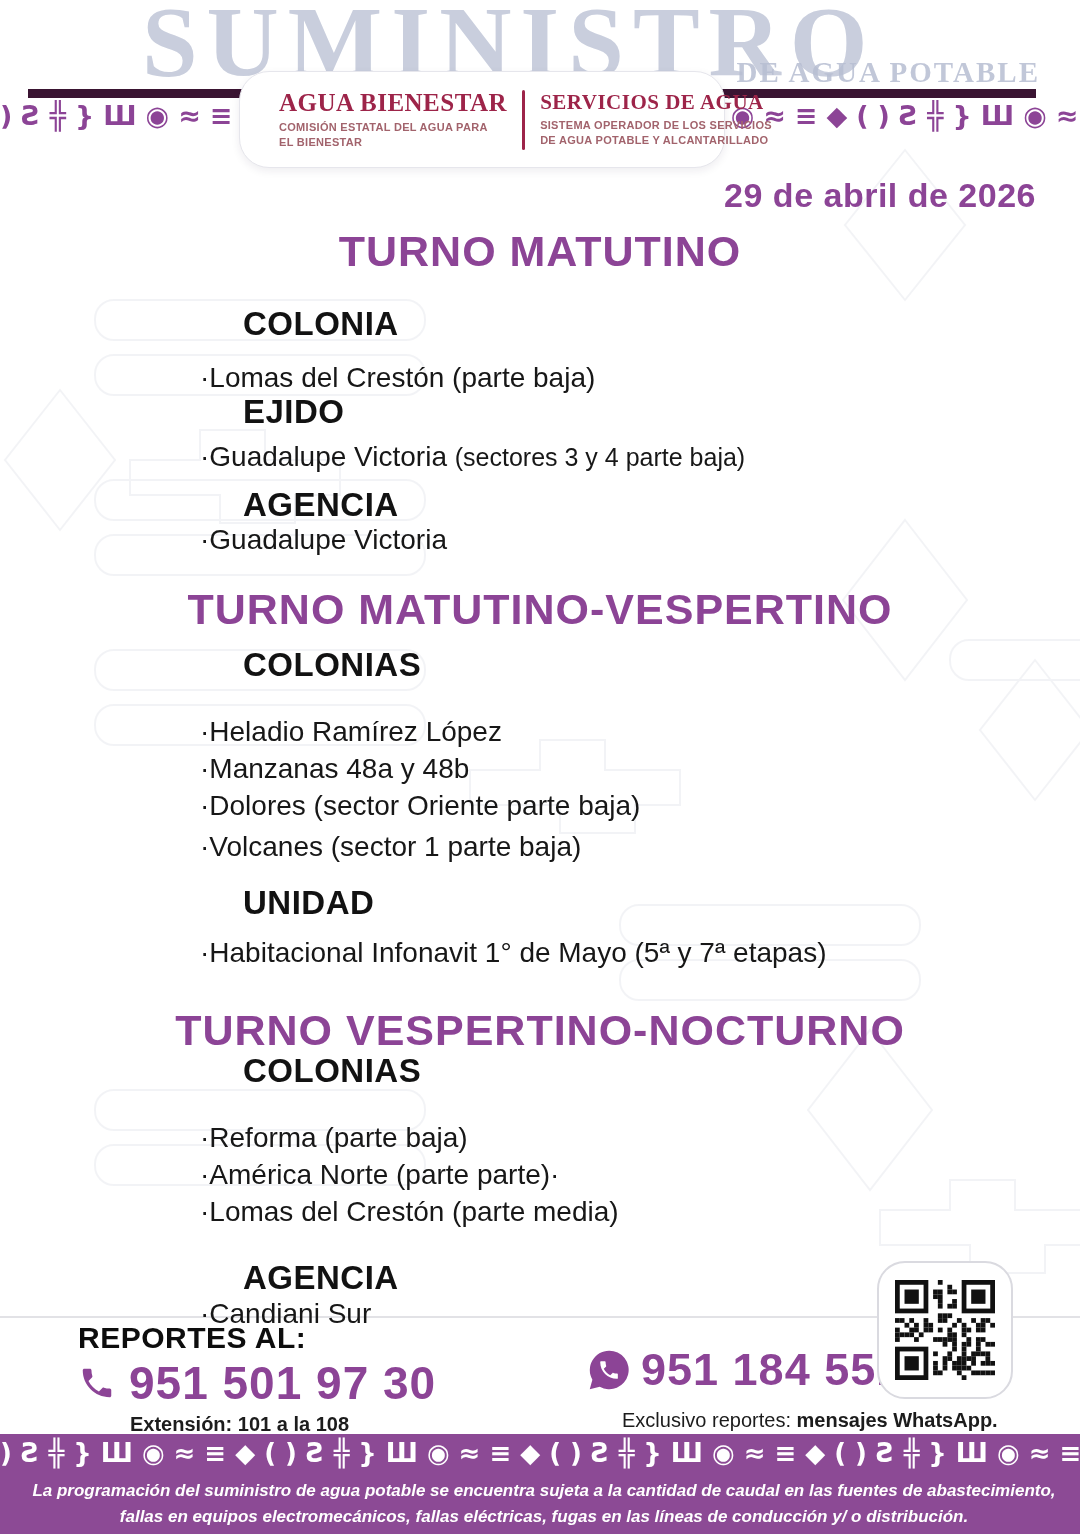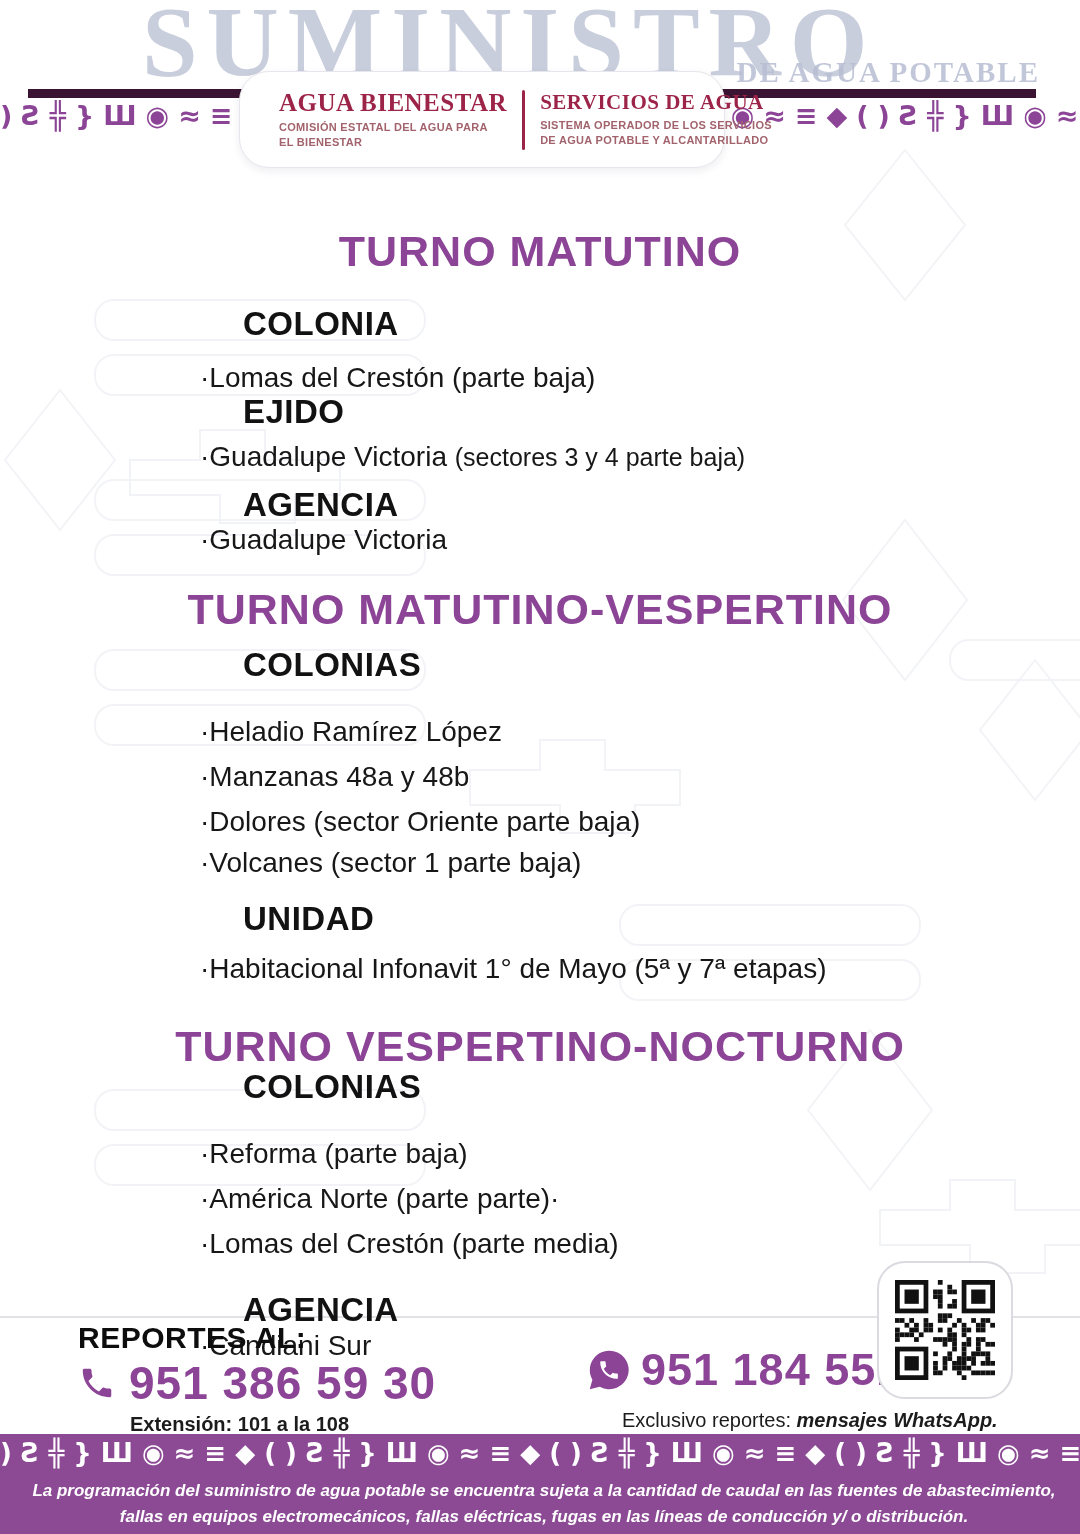--- a/index.html
+++ b/index.html
@@ -56,37 +56,37 @@
 
   
   .content { position:absolute; top:228px; left:0; width:1080px; z-index:2; }
   .shift-title { text-align:center; color:#8c4496; font-size:43px; font-weight:700;
                  letter-spacing:1px; line-height:1.08; }
   .group-label { margin-left:243px; font-size:33px; font-weight:800; color:#121212;
                  letter-spacing:.5px; line-height:1.1; }
   .item { margin-left:200px; font-size:28px; color:#171717; line-height:1.18; }
   .item .note { font-size:25px; }
 
-  .mt4{margin-top:12px}.mt8{margin-top:8px}.mt10{margin-top:10px}.mt12{}
+  .mt4{margin-top:4px}.mt8{margin-top:8px}.mt10{margin-top:10px}.mt12{}
   .mt14{margin-top:14px}.mt16{margin-top:32px}.mt18{margin-top:18px}
   .mt22{margin-top:22px}.mt30{margin-top:30px}.mt38{margin-top:38px}
 
   
   .divider-line { position:absolute; top:1316px; left:0; right:0; height:2px; background:#e2e2e6; z-index:1; }
   .reports { position:absolute; top:1321px; left:78px; z-index:3; }
   .reports-title { font-size:30px; font-weight:800; color:#0d0d0d; letter-spacing:.5px; }
   .phone-row { display:flex; align-items:center; gap:13px; margin-top:1px; }
   .phone-number { font-size:46px; font-weight:800; color:#8c4496; letter-spacing:1px; }
   .extension { font-size:20px; font-weight:bold; color:#1c1c1c; margin:3px 0 0 52px; }
 
   .whatsapp-row { position:absolute; top:1344px; left:588px; z-index:3;
                   display:flex; align-items:center; gap:11px; }
   .wa-number { font-size:45px; font-weight:800; color:#8c4496; letter-spacing:1px; }
   .wa-note { position:absolute; top:1409px; left:622px; z-index:3; font-size:20px; color:#1c1c1c; }
-  .wa-note b { font-weight:bold;font-style:italic; }
+  .wa-note b { font-weight:bold; }
 
   .qr-card {
     position:absolute; top:1261px; left:877px; width:136px; height:138px; z-index:4;
     background:#fff; border:2px solid #dadae0; border-radius:28px;
     display:flex; align-items:center; justify-content:center;
   }
 
   
   .footer-block { position:absolute; left:0; right:0; top:1434px; bottom:0; background:#8c4a95; z-index:2; }
   .band-bottom { height:36px; margin-top:3px; color:#ffffff; font-size:26px;
@@ -159,20 +159,21 @@
     <div class="brand-divider"></div>
     <div class="org">
       <div class="org-title right">SERVICIOS DE AGUA</div>
       <div class="org-sub">
         <span>SISTEMA OPERADOR DE LOS SERVICIOS</span><br>
         <span>DE AGUA POTABLE Y ALCANTARILLADO</span>
       </div>
     </div>
   </div>
 
+  <div class="date">29 de abril de 2026</div>
 
   <div class="content">
 
     <h1 class="shift-title">TURNO MATUTINO</h1>
     <h2 class="group-label mt16">COLONIA</h2>
     <p class="item mt18">
       <span>·Lomas del Crestón (parte baja)</span>
     </p>
     <h2 class="group-label mt12">EJIDO</h2>
     <p class="item mt10">
@@ -220,21 +221,21 @@
   </div>
 
   <div class="divider-line"></div>
 
   <div class="reports">
     <div class="reports-title">REPORTES AL:</div>
     <div class="phone-row">
       <svg width="38" height="38" viewBox="0 0 24 24">
         <path fill="#8c4496" d="M6.62 10.79c1.44 2.83 3.76 5.14 6.59 6.59l2.2-2.2c.27-.27.67-.36 1.02-.24 1.12.37 2.33.57 3.57.57.55 0 1 .45 1 1V20c0 .55-.45 1-1 1-9.39 0-17-7.61-17-17 0-.55.45-1 1-1h3.5c.55 0 1 .45 1 1 0 1.25.2 2.45.57 3.57.11.35.03.74-.25 1.02l-2.2 2.2z"></path>
       </svg>
-      <span class="phone-number">951 386 59 30</span>
+      <span class="phone-number">951 501 97 30</span>
     </div>
     <div class="extension">Extensión: 101 a la 108</div>
   </div>
 
   <div class="whatsapp-row">
     <svg width="42" height="42" viewBox="0 0 24 24">
       <path fill="#8c4496" d="M12 1a11 11 0 0 0-9.5 16.5L1 23l5.7-1.5A11 11 0 1 0 12 1z"></path>
       <path fill="#ffffff" transform="translate(5.3 5.3) scale(0.56)" d="M6.62 10.79c1.44 2.83 3.76 5.14 6.59 6.59l2.2-2.2c.27-.27.67-.36 1.02-.24 1.12.37 2.33.57 3.57.57.55 0 1 .45 1 1V20c0 .55-.45 1-1 1-9.39 0-17-7.61-17-17 0-.55.45-1 1-1h3.5c.55 0 1 .45 1 1 0 1.25.2 2.45.57 3.57.11.35.03.74-.25 1.02l-2.2 2.2z"></path>
     </svg>
     <span class="wa-number">951 184 5514</span>

